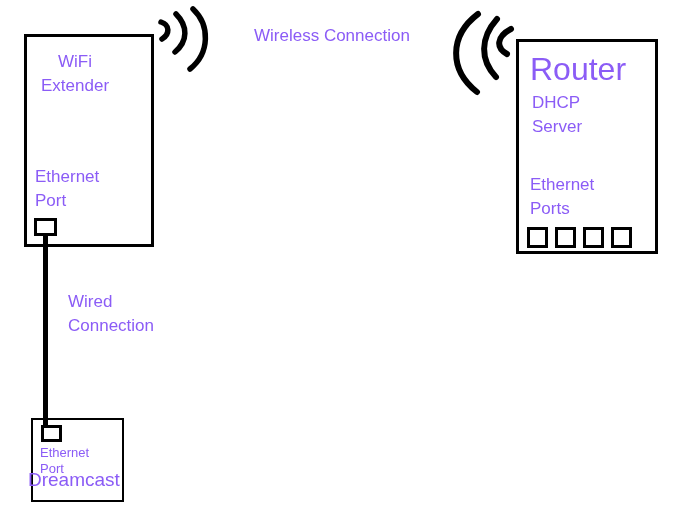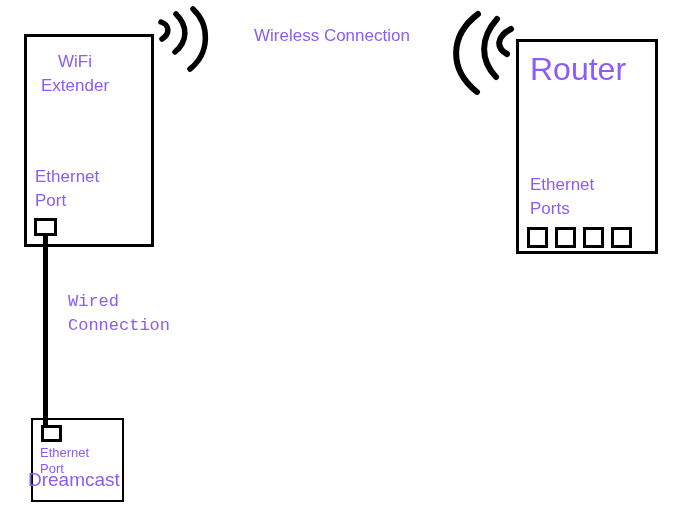--- a/index.html
+++ b/index.html
@@ -48,21 +48,21 @@
     width: 5px;
     height: 212px;
     background: #000000;
   }
   
   #extender-box   { left: 24px;  top: 34px;  width: 130px; height: 213px; }
   #extender-label { left: 41px;  top: 50px; text-align: center; }
   #extender-port-label { left: 35px; top: 165px; }
   #extender-port  { left: 34px;  top: 218px; width: 23px; height: 18px; }
   
-  #wired-label    { left: 68px;  top: 290px; font-family: Liberation Mono, monospace; }
+  #wired-label    { left: 68px;  top: 290px; }
   
   #dreamcast-box  { left: 31px;  top: 418px; width: 93px; height: 84px; border-width: 2px; }
   #dreamcast-port { left: 41px;  top: 425px; width: 21px; height: 17px; }
   #dreamcast-port-label { left: 40px; top: 445px; font-size: 13px; line-height: 15.5px; }
   #dreamcast-label { left: 28px; top: 468px; font-size: 19px; line-height: 23px; }
   
   #wireless-label { left: 254px; top: 24px; }
   #signal-left  { left: 155px; top: 5px; }
   #signal-right { left: 445px; top: 8px; }
   
@@ -106,20 +106,22 @@
   <div id="wireless-label" class="label">Wireless Connection</div>
 
   <svg id="signal-right" class="signal-icon" width="70" height="90" viewBox="0 0 70 90">
     <path d="M33,6 C4,28 4,62 32,84" stroke-width="6"></path>
     <path d="M52,11 C35,30 35,52 51,69" stroke-width="6"></path>
     <path d="M66,21 C51,29 51,40 62,46" stroke-width="6"></path>
   </svg>
 
   <div id="router-box" class="node-box"></div>
   <div id="router-title" class="label">Router</div>
+  <div id="router-dhcp" class="label">DHCP
+Server</div>
   <div id="router-ports-label" class="label">Ethernet
 Ports</div>
   <div id="router-ports-row">
     <div class="port-square"></div>
     <div class="port-square"></div>
     <div class="port-square"></div>
     <div class="port-square"></div>
   </div>
 
   <div id="wired-label" class="label">Wired

